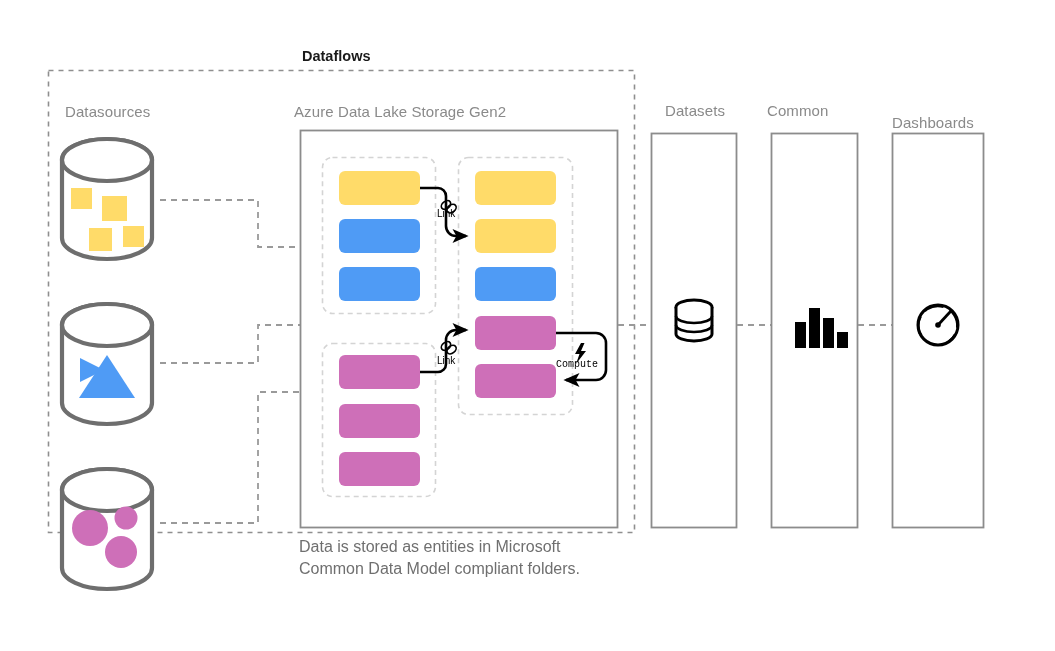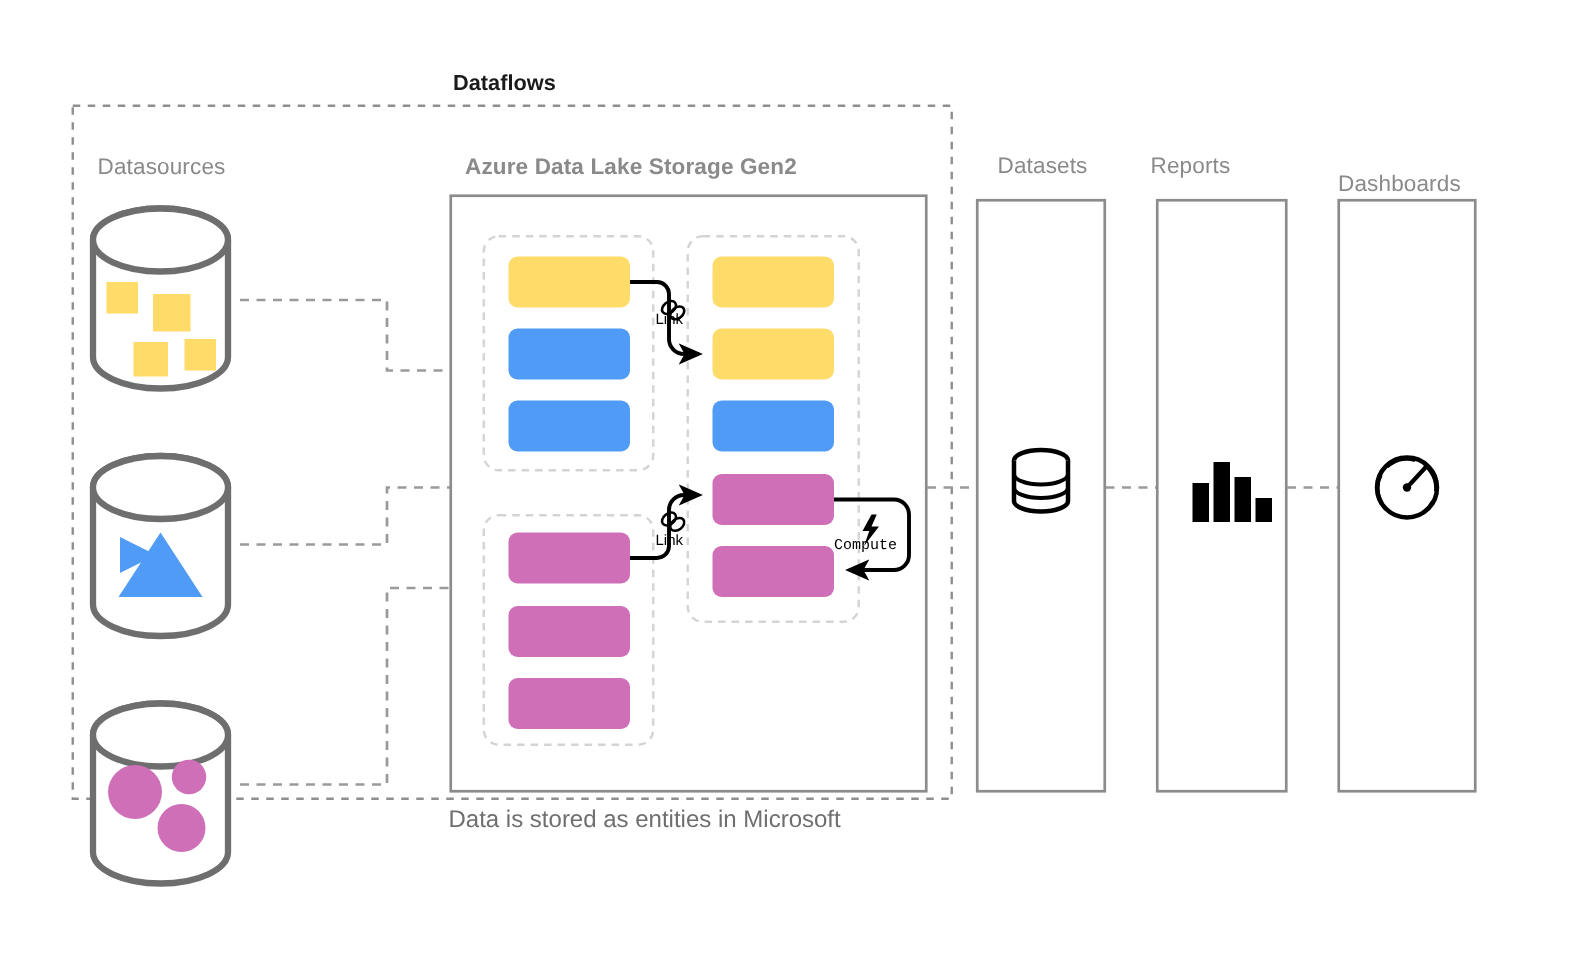--- a/index.html
+++ b/index.html
@@ -125,29 +125,30 @@
       <path d="M924,339 a19.5,19.5 0 1,1 28,0" fill="none" stroke="#000" stroke-width="2.6" stroke-dasharray="20,7" transform="rotate(12 938 325)"></path>
       <line x1="938" y1="325" x2="950" y2="312" stroke="#000" stroke-width="2.8" stroke-linecap="round"></line>
       <circle cx="938" cy="325" r="2.8" fill="#000"></circle>
     </g>
   </svg>
 
   <div class="lbl dataflows-title" style="left:302px;top:48px;">Dataflows</div>
 
   <div class="lbl section-label" style="left:65px;top:103px;">Datasources</div>
 
-  <div class="lbl section-label" style="left:310px;top:103px;font-weight:bold;">Azure Data Lake Storage Gen2</div>
+  <div class="lbl section-label" style="left:294px;top:103px;">Azure Data Lake Storage Gen2</div>
 
   <div class="lbl section-label" style="left:665px;top:102px;">Datasets</div>
 
-  <div class="lbl section-label" style="left:767px;top:102px;">Reports</div>
+  <div class="lbl section-label" style="left:767px;top:102px;">Common</div>
 
   <div class="lbl section-label" style="left:892px;top:114px;">Dashboards</div>
 
   <div class="lbl arrow-label" style="left:437px;top:208px;">Link</div>
 
   <div class="lbl arrow-label" style="left:437px;top:355px;">Link</div>
 
   <div class="lbl arrow-label" style="left:556px;top:359px;font-family:Liberation Mono, monospace;">Compute</div>
 
   <div class="lbl caption" style="left:299px;top:536px;">Data is stored as entities in Microsoft</div>
+  <div class="lbl caption" style="left:299px;top:558px;">Common Data Model compliant folders.</div>
 
 </div>
 
 </body></html>

